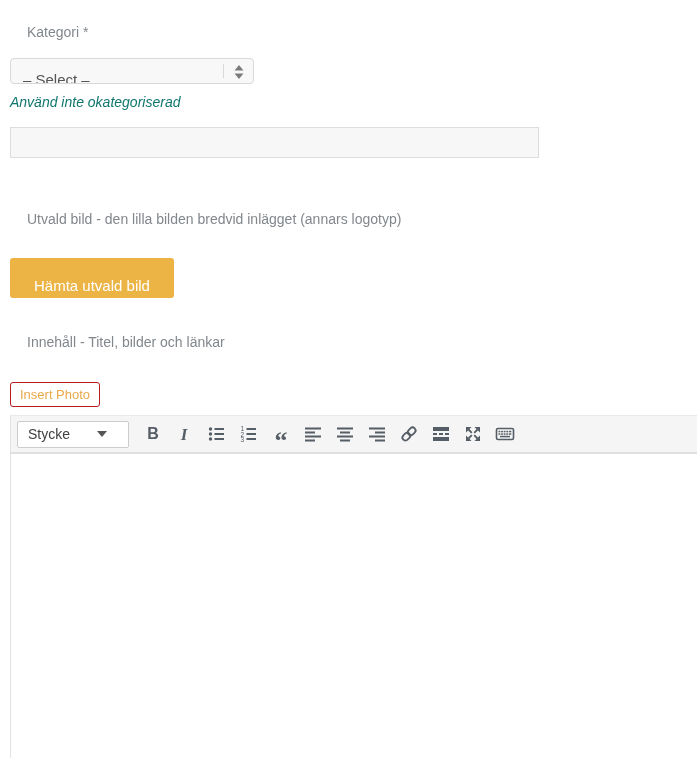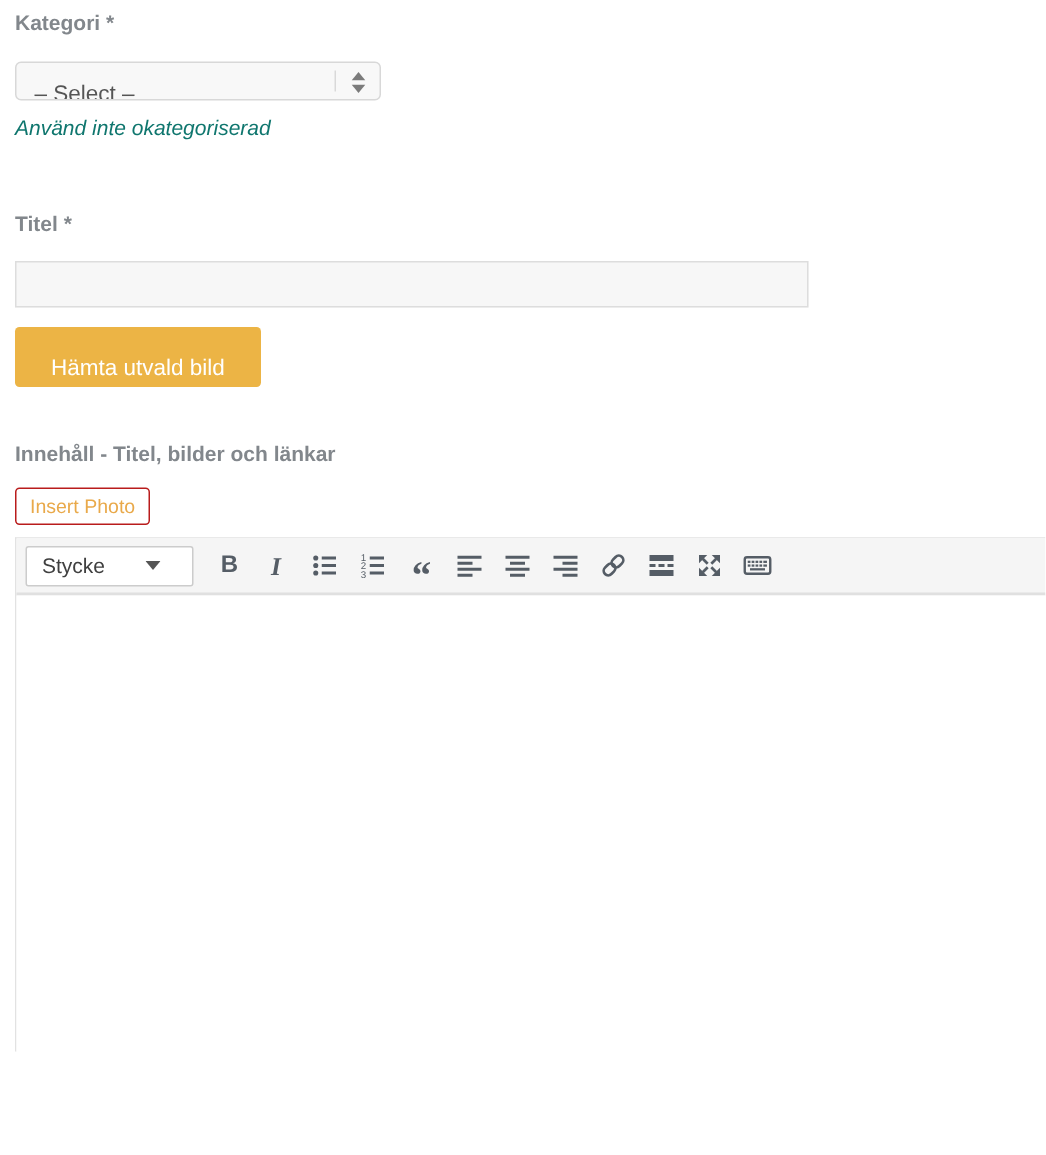--- a/index.html
+++ b/index.html
@@ -5,22 +5,22 @@
   * { box-sizing: border-box; }
   html, body { margin: 0; padding: 0; background: #ffffff; }
   body {
     width: 697px; height: 770px; overflow: hidden;
     font-family: "Liberation Sans", sans-serif;
     -webkit-font-smoothing: antialiased;
   }
   .page { padding: 7px 0 0 10px; }
 
   .field-label {
-    font-size: 14px; font-weight: bold; color: #82878c;
-    margin: 0; line-height: 17px;
+    font-size: 14px; font-weight: normal; color: #82878c;
+    margin: 17px; line-height: 17px;
   }
 
   
   .select-box {
     margin-top: 17px; width: 244px; height: 26px;
     background: #f8f8f8; border: 1px solid #d8d8d8; border-radius: 4px;
     position: relative; overflow: hidden; cursor: default;
   }
   .select-text {
     position: absolute; left: 12px; top: 12px;
@@ -118,25 +118,25 @@
     <span class="select-divider"></span>
     <svg class="select-stepper" viewBox="0 0 12 16">
       <polygon points="6,1 10.5,6.5 1.5,6.5" fill="#7b7b7b"></polygon>
       <polygon points="6,15 10.5,9.5 1.5,9.5" fill="#7b7b7b"></polygon>
     </svg>
   </div>
 
   <div class="help-text">Använd inte okategoriserad</div>
 
   
-  <p class="field-label titel-label"><span>Titel</span> <span>*</span></p>
 
   <input class="titel-input" type="text" value="" style="">
 
   
+  <p class="field-label utvald-label">Utvald bild - den lilla bilden bredvid inlägget (annars logotyp)</p>
 
   <button class="yellow-btn">Hämta utvald bild</button>
 
   
   <p class="field-label innehall-label">Innehåll - Titel, bilder och länkar</p>
 
   <button class="insert-photo-btn">Insert Photo</button>
 
   
   <div class="editor-wrap">

